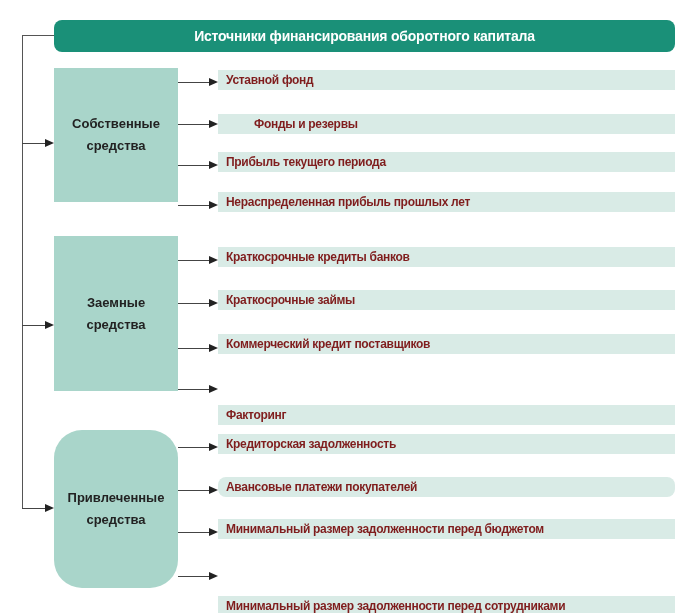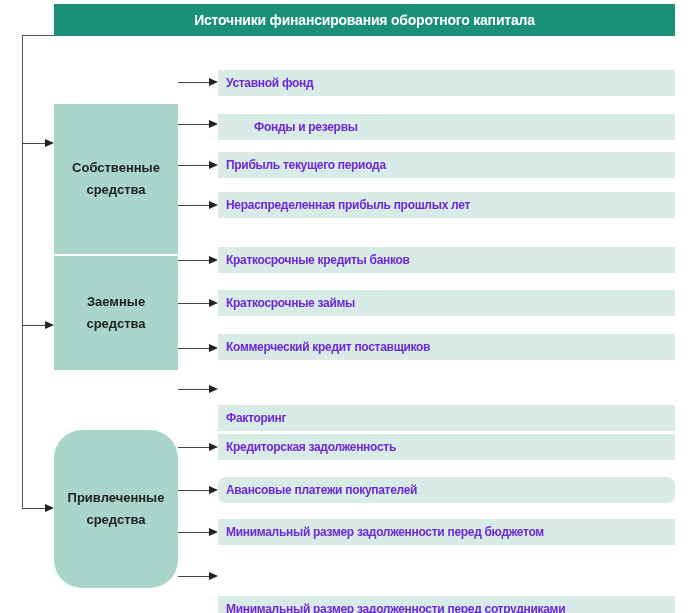--- a/index.html
+++ b/index.html
@@ -1,43 +1,43 @@
 <!DOCTYPE html>
 <html><head>
 <meta charset="utf-8">
 <style>
   html, body { margin: 0; padding: 0; background: #ffffff; }
   body { width: 700px; height: 613px; position: relative; overflow: hidden;
          font-family: "Liberation Sans", sans-serif; }
-  .header { position: absolute; left: 54px; top: 4px; width: 621px; height: 32px;
+  .header { position: absolute; left: 54px; top: 20px; width: 621px; height: 32px;
             background: #1a9078; color: #fff; font-weight: bold; font-size: 14px;
             display: flex; align-items: center; justify-content: center;
-            font-family: "Liberation Sans", sans-serif; letter-spacing: -0.2px; }
+            font-family: "Liberation Sans", sans-serif; letter-spacing: -0.2px; border-radius: 8px; }
   .vline { position: absolute; background: #555; }
   .group-box { position: absolute; left: 54px; width: 124px; background: #a9d5ca;
                display: flex; align-items: center; justify-content: center; text-align: center;
                font-weight: bold; font-size: 13px; color: #222; line-height: 22px; }
-  .item { position: absolute; left: 218px; width: 457px; height: 26px; background: #d9ebe6;
+  .item { position: absolute; left: 218px; width: 457px; height: 20px; background: #d9ebe6;
           display: flex; align-items: center; padding-left: 8px; box-sizing: border-box;
-          font-size: 12px; color: #6d28d9; font-weight: bold; letter-spacing: -0.3px; }
+          font-size: 12px; color: #7f1d1d; font-weight: bold; letter-spacing: -0.3px; }
   .hline { position: absolute; height: 1px; background: #444; }
   .arrow { position: absolute; width: 0; height: 0; border-top: 4px solid transparent;
            border-bottom: 4px solid transparent; border-left: 9px solid #222; }
 </style>
 </head>
 <body>
 
 <div class="header">Источники финансирования оборотного капитала</div>
 
 <div class="vline" style="left:22px; top:35px; width:32px; height:1px;"></div>
 <div class="vline" style="left:22px; top:35px; width:1px; height:474px;"></div>
 
 <div class="hline" style="left:22px; top:143px; width:24px;"></div>
 <div class="arrow" style="left:45px; top:139px;"></div>
-<div class="group-box" style="top:68px; height:150px;margin-top:36px;">
+<div class="group-box" style="top:68px; height:134px;">
   <div>
     <div>Собственные</div>
     <div>средства</div>
   </div>
 </div>
 
 <div class="hline" style="left:178px; top:82px; width:32px;"></div>
 <div class="arrow" style="left:209px; top:78px;"></div>
 <div class="item" style="top:70px;">Уставной фонд</div>
 
@@ -48,21 +48,21 @@
 <div class="hline" style="left:178px; top:165px; width:32px;"></div>
 <div class="arrow" style="left:209px; top:161px;"></div>
 <div class="item" style="top:152px;">Прибыль текущего периода</div>
 
 <div class="hline" style="left:178px; top:205px; width:32px;"></div>
 <div class="arrow" style="left:209px; top:201px;"></div>
 <div class="item" style="top:192px;">Нераспределенная прибыль прошлых лет</div>
 
 <div class="hline" style="left:22px; top:325px; width:24px;"></div>
 <div class="arrow" style="left:45px; top:321px;"></div>
-<div class="group-box" style="top:256px; height:114px;">
+<div class="group-box" style="top:236px; height:155px;">
   <div>
     <div>Заемные</div>
     <div>средства</div>
   </div>
 </div>
 
 <div class="hline" style="left:178px; top:260px; width:32px;"></div>
 <div class="arrow" style="left:209px; top:256px;"></div>
 <div class="item" style="top:247px;">Краткосрочные кредиты банков</div>
 

